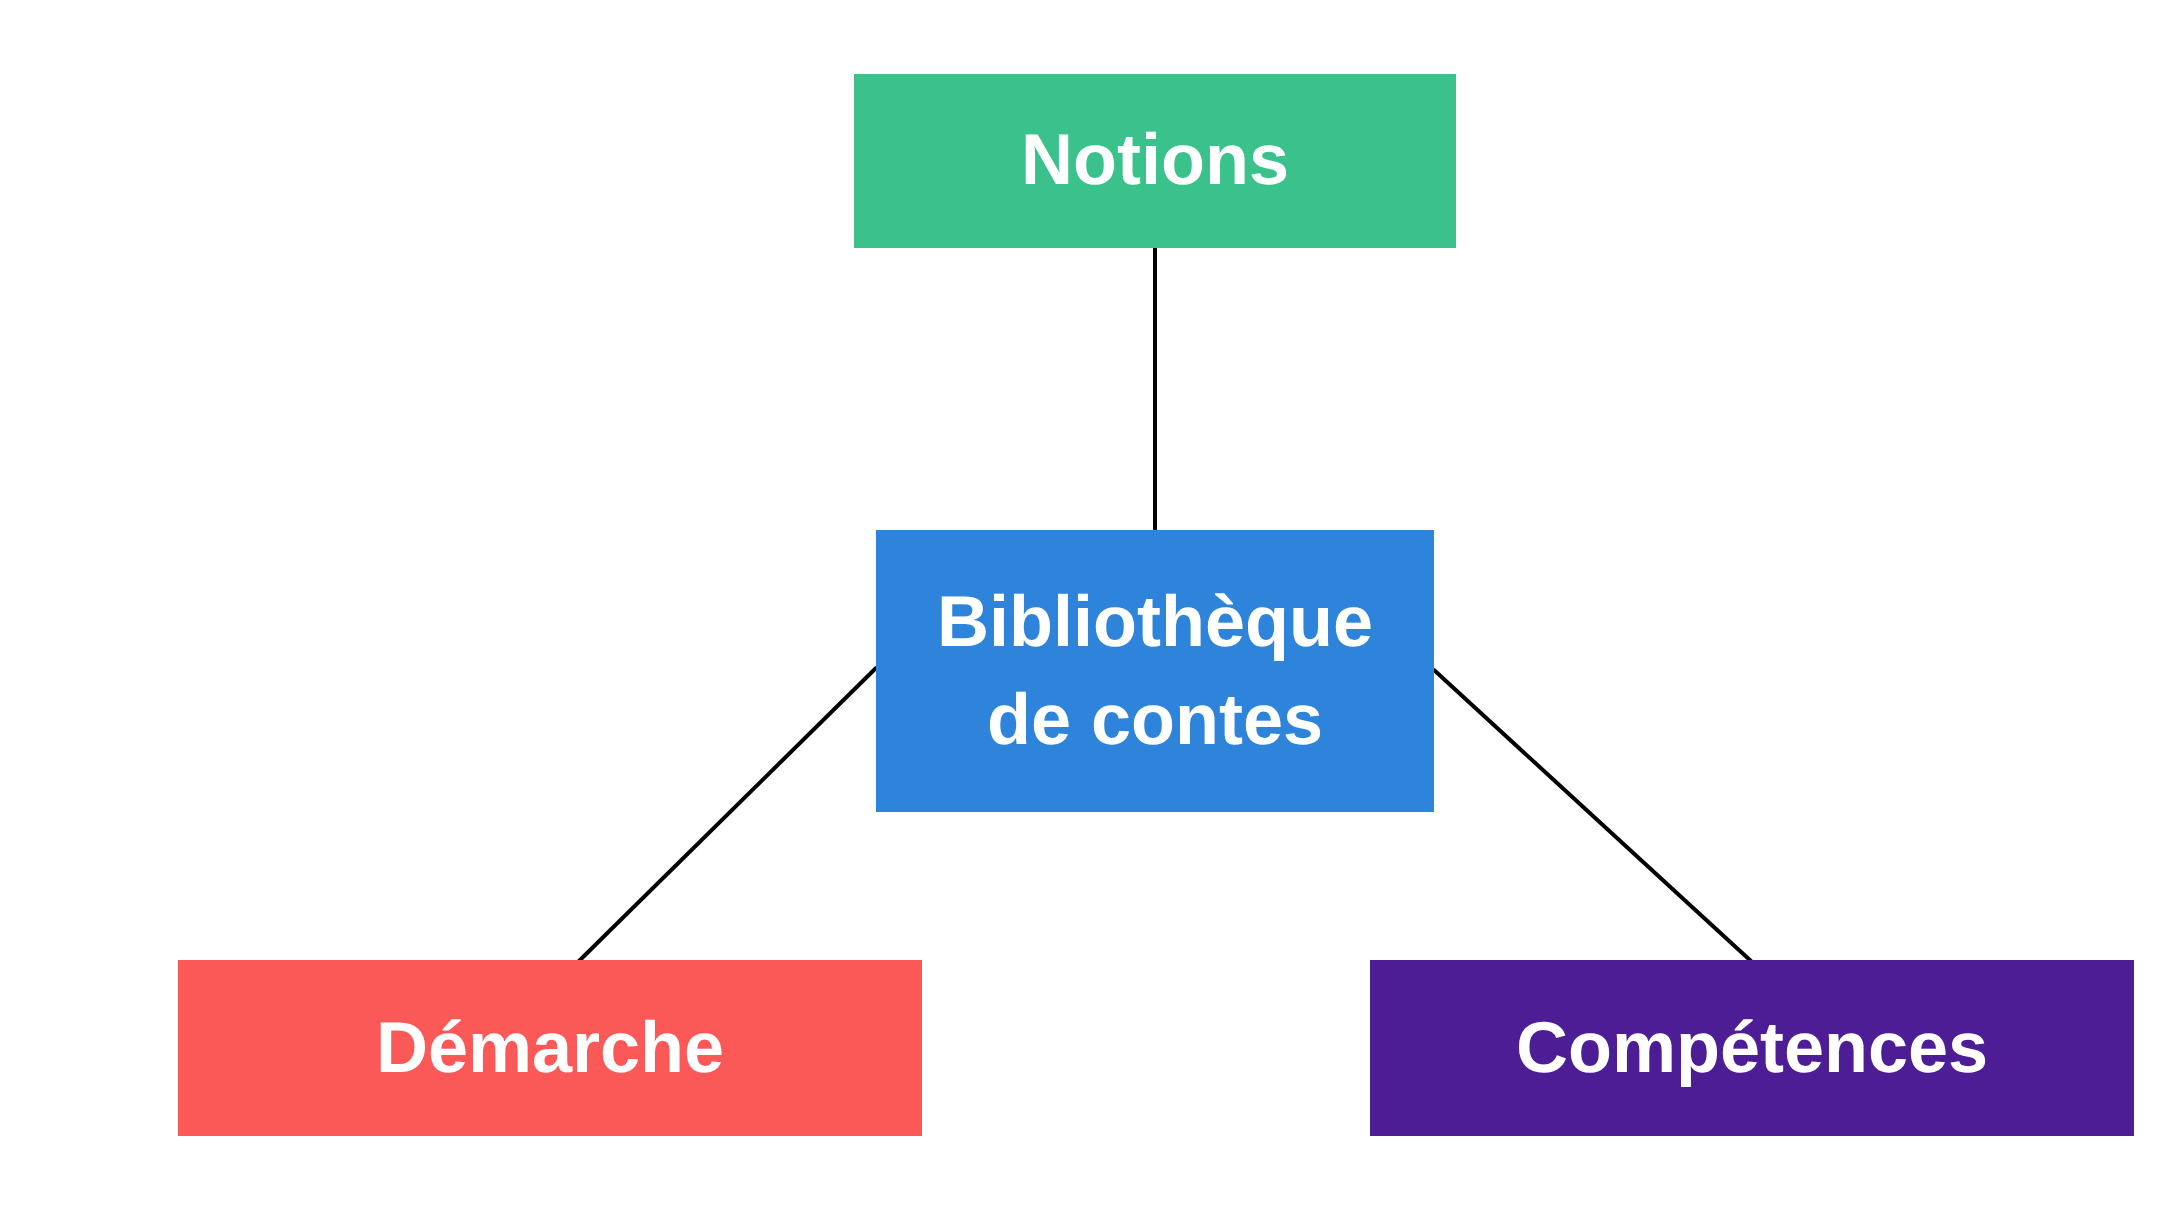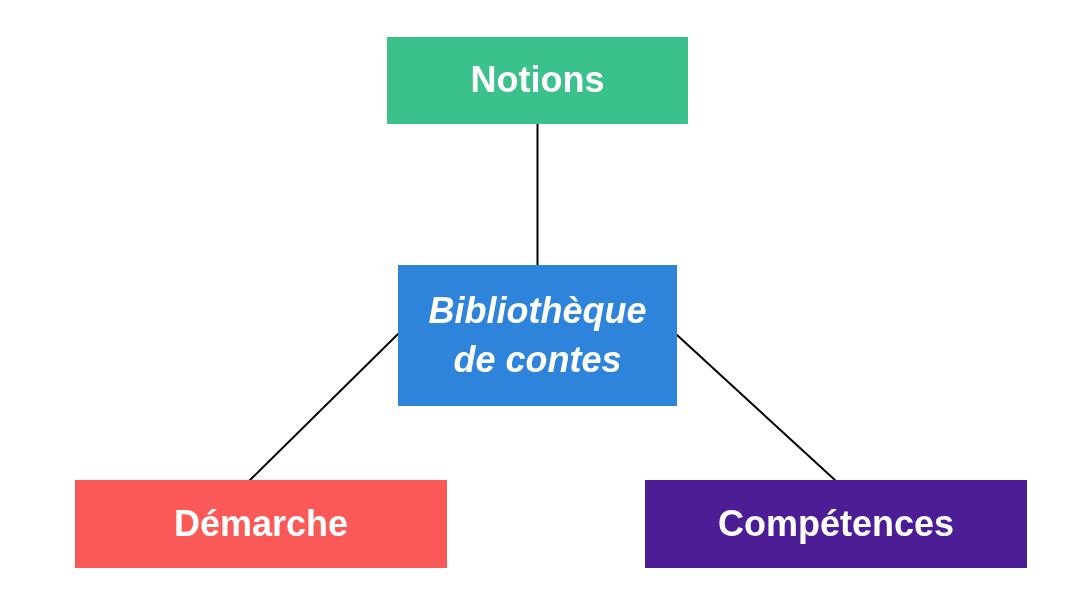--- a/index.html
+++ b/index.html
@@ -10,20 +10,21 @@
     width: 1089px;
     height: 608px;
     position: relative;
     background: #ffffff;
     overflow: hidden;
     font-family: "Liberation Sans", sans-serif;
   }
   .diagram {
     position: absolute;
     inset: 0;
+    margin-left: 40px;
   }
   svg.connectors {
     position: absolute;
     left: 0;
     top: 0;
     width: 1089px;
     height: 608px;
   }
   svg.connectors line {
     stroke: #000000;
@@ -48,24 +49,23 @@
     height: 87px;
   }
   .node-bibliotheque {
     left: 398px;
     top: 265px;
     width: 279px;
     height: 141px;
   }
   .node-bibliotheque .node-label {
     max-width: 250px;
-    font-style: italic;
   }
   .node-demarche {
-    left: 75px;
+    left: 49px;
     top: 480px;
     width: 372px;
     height: 88px;
   }
   .node-competences {
     left: 645px;
     top: 480px;
     width: 382px;
     height: 88px;
   }

